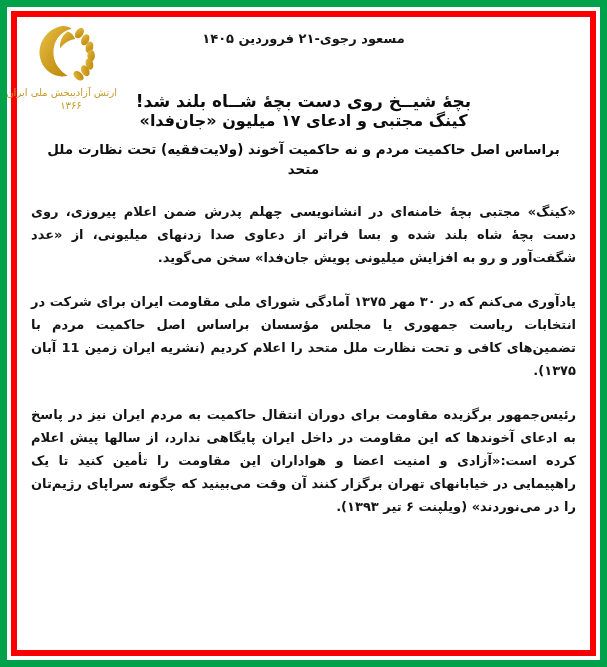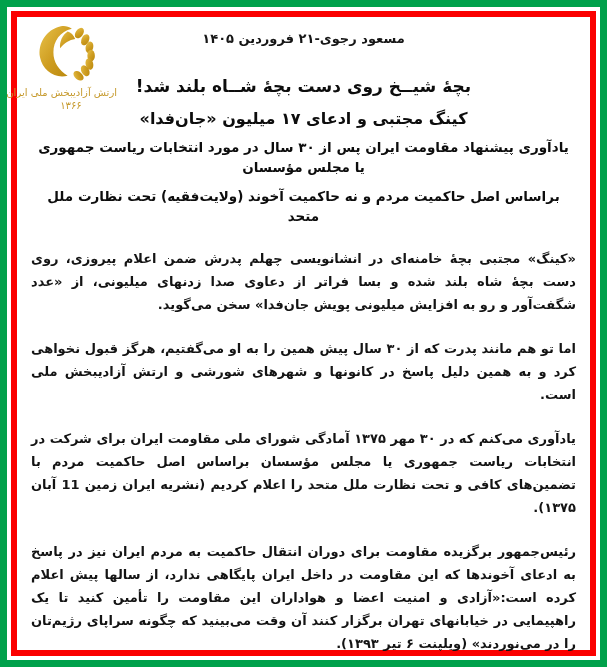--- a/index.html
+++ b/index.html
@@ -52,28 +52,27 @@
     font-weight:bold;
     font-size:13px;
     color:#161616;
     margin:8px 0 12px 0;
   }
   .title-main{
     text-align:center;
     font-weight:bold;
     font-size:17px;
     color:#0d0d0d;
-    margin-top:30px;
+    margin-top:45px;
   }
   .title-secondary{
     text-align:center;
     font-weight:bold;
     font-size:16px;
     color:#0d0d0d;
-    margin-top:13px;
   }
   .subtitle{
     text-align:center;
     font-weight:bold;
     font-size:13.5px;
     color:#0d0d0d;
     margin-top:10px;
     line-height:1.45;
   }
   .bodytext{
@@ -121,24 +120,22 @@
         </svg>
       </span>
       <div class="logo-caption">ارتش آزادیبخش ملی ایران</div>
       <div class="logo-year">۱۳۶۶</div>
     </div>
 
     <div class="byline">مسعود رجوی-۲۱ فروردین ۱۴۰۵</div>
 
     <div class="title-main">بچهٔ شیــخ روی دست بچهٔ شــاه بلند شد!</div>
     <div class="title-secondary">کینگ مجتبی و ادعای ۱۷ میلیون «جان‌فدا»</div>
-    <div class="subtitle">یادآوری پیشنهاد مقاومت ایران پس از ۳۰ سال در مورد انتخابات ریاست جمهوری یا مجلس مؤسسان</div>
     <div class="subtitle">براساس اصل حاکمیت مردم و نه حاکمیت آخوند (ولایت‌فقیه) تحت نظارت ملل متحد</div>
 
     <div class="bodytext">
       <p class="para">«کینگ» مجتبی بچهٔ خامنه‌ای در انشانویسی چهلم پدرش ضمن اعلام پیروزی، روی دست بچهٔ شاه بلند شده و بسا فراتر از دعاوی صدا زدنهای میلیونی، از «عدد شگفت‌آور و رو به افزایش میلیونی پویش جان‌فدا» سخن می‌گوید.</p>
-      <p class="para">اما تو هم مانند پدرت که از ۳۰ سال پیش همین را به او می‌گفتیم، هرگز قبول نخواهی کرد و به همین دلیل پاسخ در کانونها و شهرهای شورشی و ارتش آزادیبخش ملی است.</p>
       <p class="para">یادآوری می‌کنم که در ۳۰ مهر ۱۳۷۵ آمادگی شورای ملی مقاومت ایران برای شرکت در انتخابات ریاست جمهوری یا مجلس مؤسسان براساس اصل حاکمیت مردم با تضمین‌های کافی و تحت نظارت ملل متحد را اعلام کردیم (نشریه ایران زمین 11 آبان ۱۳۷۵).</p>
       <p class="para">رئیس‌جمهور برگزیده مقاومت برای دوران انتقال حاکمیت به مردم ایران نیز در پاسخ به ادعای آخوندها که این مقاومت در داخل ایران پایگاهی ندارد، از سالها پیش اعلام کرده است:«آزادی و امنیت اعضا و هواداران این مقاومت را تأمین کنید تا یک راهپیمایی در خیابانهای تهران برگزار کنند آن وقت می‌بینید که چگونه سراپای رژیم‌تان را در می‌نوردند» (ویلپنت ۶ تیر ۱۳۹۳).</p>
     </div>
 
   </div>
 </div>
 
 </body></html>

